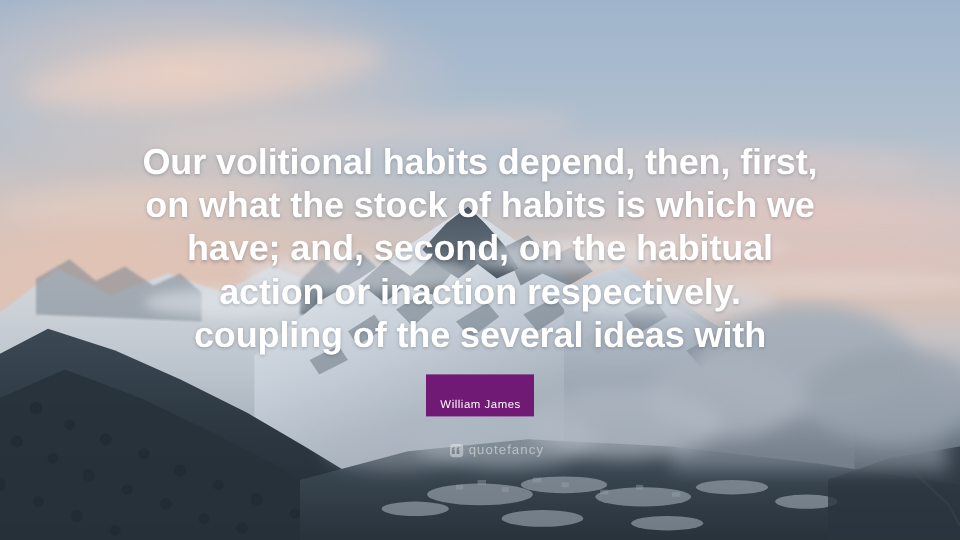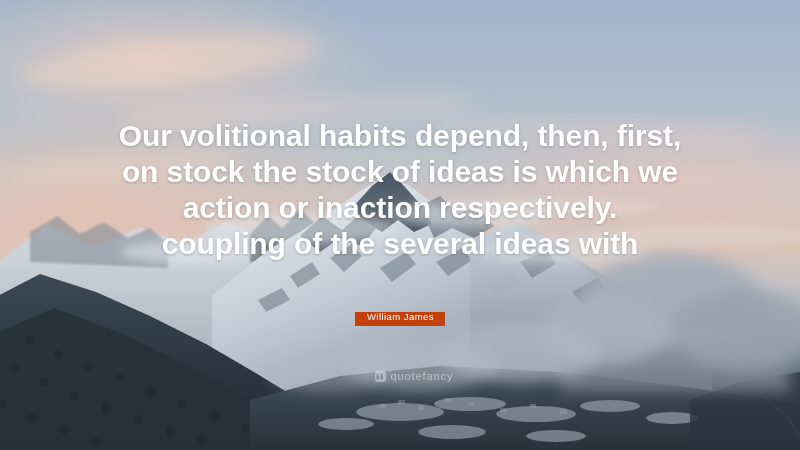--- a/index.html
+++ b/index.html
@@ -83,26 +83,26 @@
 
   .author-wrap {
     position: absolute;
     left: 0;
     right: 0;
     top: 312px;
     text-align: center;
   }
   .author {
     display: inline-block;
-    background: #c2410c;
+    background: #701a75;
     color: #ffffff;
     font-size: 9.5px;
     font-weight: normal;
     letter-spacing: 0.45px;
-    padding: 0 11px 5px 12px;
+    padding: 21px 11px 5px 12px;
     line-height: 9px;
     vertical-align: top;
   }
 
   .watermark {
     position: absolute;
     left: 16px;
     right: 0;
     top: 366px;
     text-align: center;
@@ -303,21 +303,22 @@
 
       <g filter="url(#softer)" opacity="0.45">
         <ellipse cx="700" cy="236" rx="120" ry="10" fill="#e7d9d4"></ellipse>
         <ellipse cx="560" cy="206" rx="100" ry="8" fill="#ecdcd6"></ellipse>
       </g>
     </svg>
   </div>
 
   <div class="quote">
     <span class="ln">Our volitional habits depend, then, first,</span>
-    <span class="ln">on stock the stock of ideas is which we</span>
+    <span class="ln">on what the stock of habits is which we</span>
+    <span class="ln">have; and, second, on the habitual</span>
     <span class="ln">action or inaction respectively.</span>
     <span class="ln">coupling of the several ideas with</span>
   </div>
 
   <div class="author-wrap">
     <span class="author">William James</span>
   </div>
 
   <div class="watermark">
     <span class="wm-inner">

